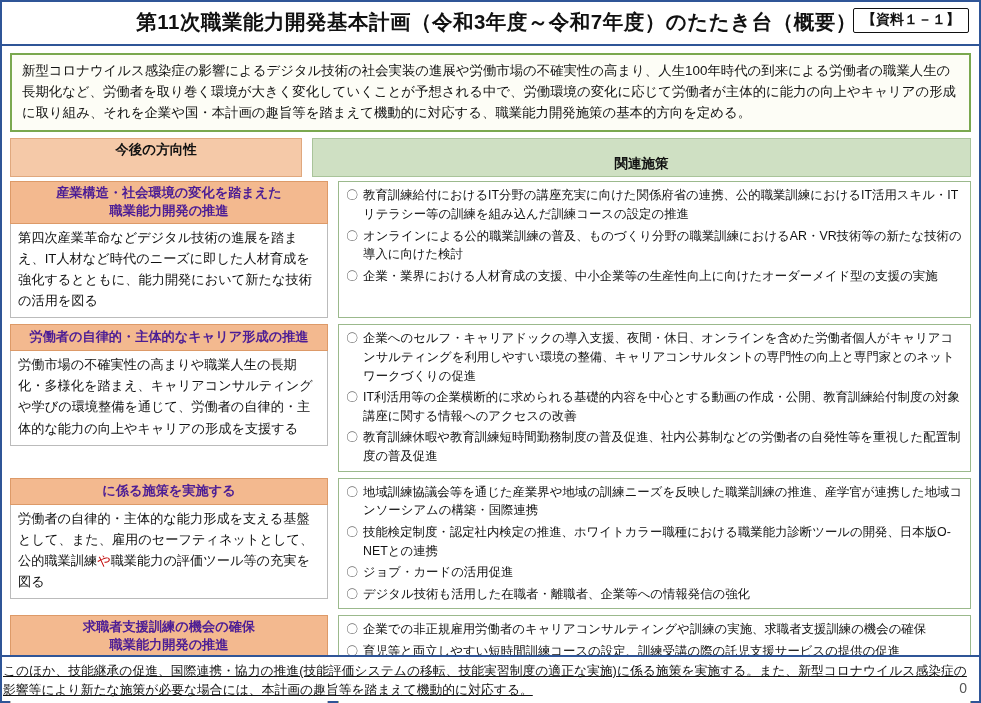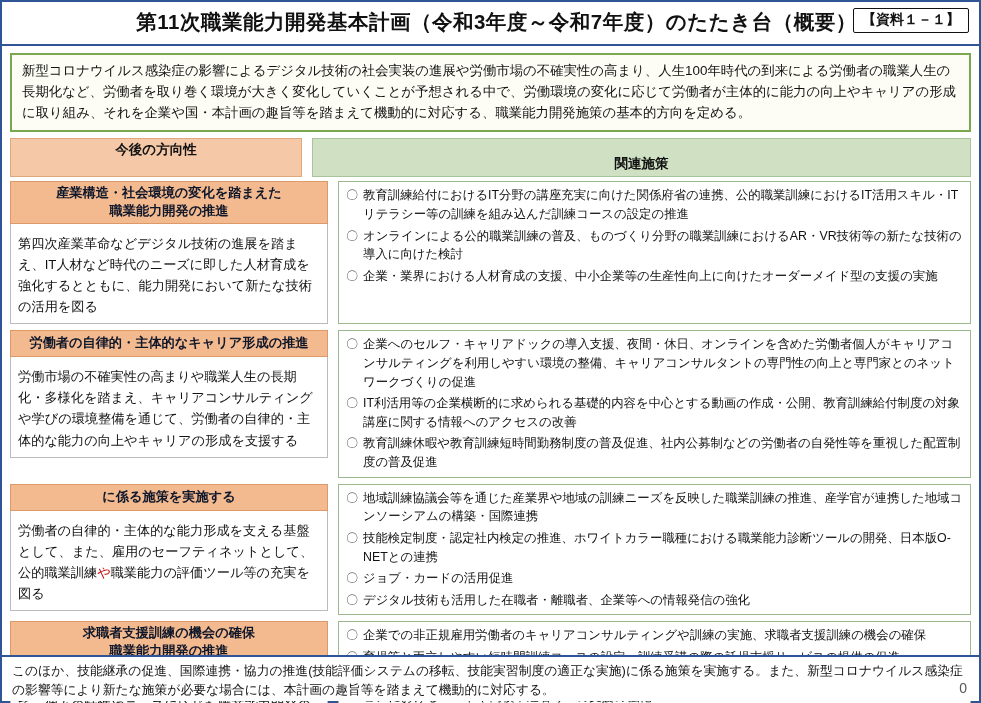--- a/index.html
+++ b/index.html
@@ -87,36 +87,36 @@
     margin-bottom:6px;
     align-items:stretch;
   }
   .left-col{
     width:318px;
     box-sizing:border-box;
   }
   .lbl{
     background:#f3b98f;
     border:1px solid #dd9a68;
-    color:#0f172a;
+    color:#4c1d95;
     font-weight:bold;
     font-size:13.2px;
     text-align:center;
     padding:3px 4px 4px 4px;
     line-height:1.35;
     box-sizing:border-box;
   }
   .lbl.two-line{padding:2px 4px 3px 4px;}
   .desc{
     border:1px solid #bbb;
     border-top:none;
     background:#fff;
     font-size:13.2px;
     line-height:1.6;
-    padding:9px 7px 6px 7px;
+    padding:3px 7px 6px 7px;
     box-sizing:border-box;
   }
   .desc .hl{color:#c00000;}
   .right-col{
     flex:1;
     margin-left:10px;
     border:1px solid #9bb98c;
     background:#fff;
     box-sizing:border-box;
     padding:4px 6px 5px 6px;
@@ -137,26 +137,27 @@
     position:absolute;left:1px;top:0;
     font-size:12px;
     color:#222;
   }
   .r1 .left-col{height:auto;}
   
   .footer{
     position:absolute;
     left:0;right:0;bottom:0;
     border-top:2px solid #2f5597;
-    padding:4px 10px 4px 10px;
+    padding:4px 10px 4px 1px;
     font-size:12.8px;
     line-height:1.5;
     box-sizing:border-box;
     background:#fff;
     height:46px;
+    text-decoration:underline;
   }
   .pagenum{
     position:absolute;
     right:12px;bottom:2px;
     font-size:14px;
     color:#555;
   }
 </style>
 </head>
 <body>

